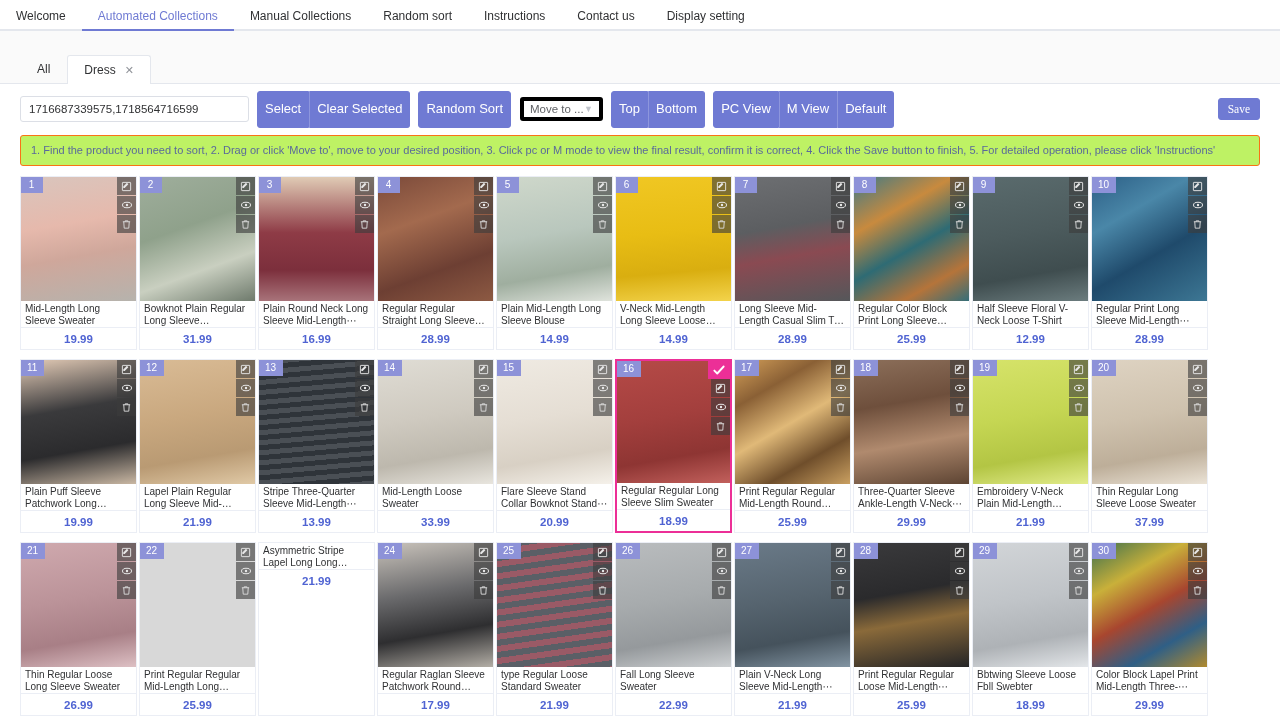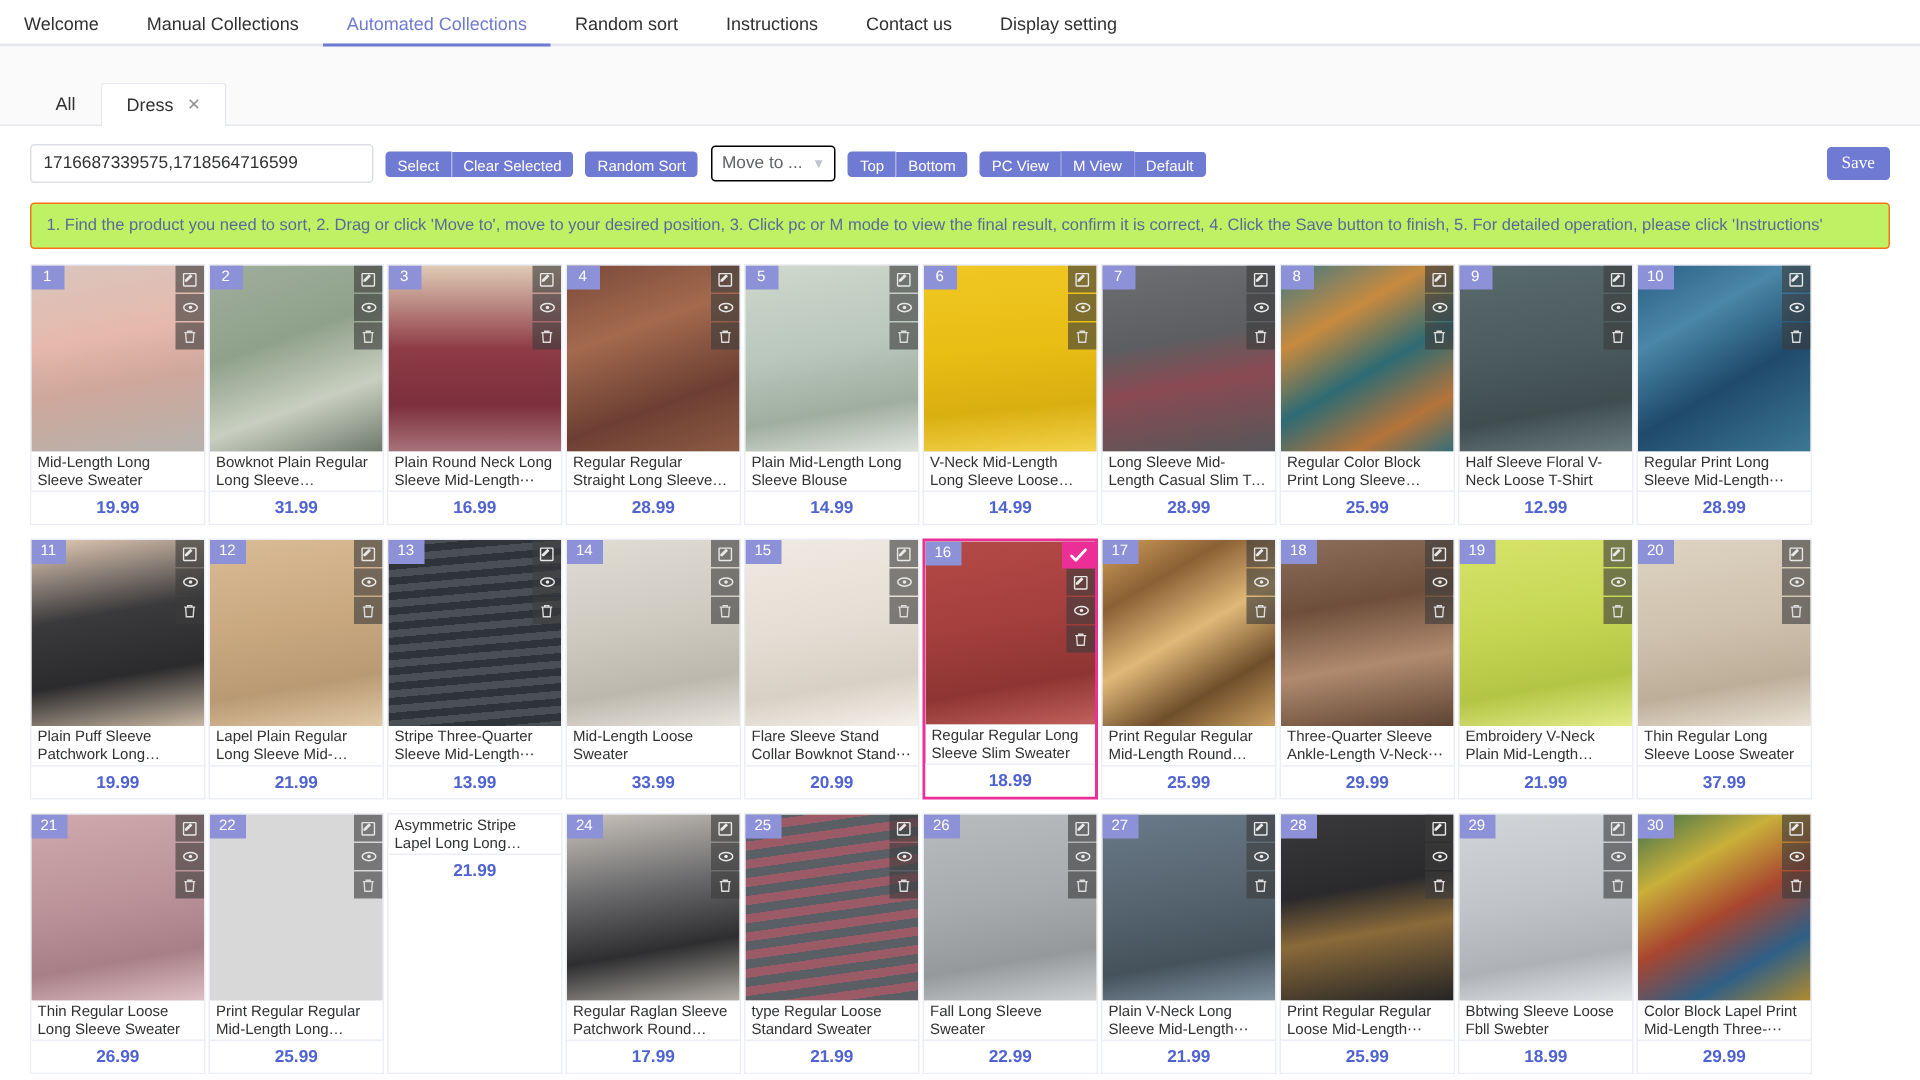--- a/index.html
+++ b/index.html
@@ -92,42 +92,42 @@
     border-radius: 3px;
     padding: 0 8px;
     font-size: 11.5px;
     color: #303133;
     font-family: "Liberation Sans", sans-serif;
     outline: none;
     background: #fff;
   }
   .btn-group { display: flex; margin-left: 8px; }
   .btn {
-    height: 17px;
+    height: 37px;
     padding: 0 7px;
     background: #6f7ad3;
     color: #fff;
     border: 1px solid #6f7ad3;
-    font-size: 10px;
+    font-size: 13px;
     line-height: 20px;
     cursor: pointer;
     font-family: "Liberation Sans", sans-serif;
     white-space: nowrap;
   }
   .btn + .btn { border-left: 1px solid #8d96dd; }
   .btn-group:first-of-type .btn:first-child { border-radius: 3px 0 0 3px; }
   .btn-group .btn:first-child { border-radius: 3px 0 0 3px; }
   .btn-group .btn:last-child  { border-radius: 0 3px 3px 0; }
   .btn-group .btn:only-child  { border-radius: 3px; }
 
   .select-box {
     margin-left: 9px;
     width: 83px;
     height: 24px;
-    border: 1px solid #000000;
+    border: 4px solid #000000;
     border-radius: 3px;
     background: #fff;
     display: flex;
     align-items: center;
     padding: 0 6px;
     font-size: 11.5px;
     color: #606266;
     cursor: pointer;
     position: relative;
   }
@@ -269,22 +269,22 @@
   }
 
   
   .ph { background-size: cover; }
 </style>
 </head>
 <body>
 
 <div class="topnav" id="topnav">
     <div class="topnav-item">Welcome</div>
+    <div class="topnav-item active">Automated Collections</div>
     <div class="topnav-item">Manual Collections</div>
-    <div class="topnav-item active">Automated Collections</div>
     <div class="topnav-item">Random sort</div>
     <div class="topnav-item">Instructions</div>
     <div class="topnav-item">Contact us</div>
     <div class="topnav-item">Display setting</div>
   </div>
 
 <div class="tabstrip" id="tabstrip">
     <div class="tabitem">
       <span>All</span>
     </div>

